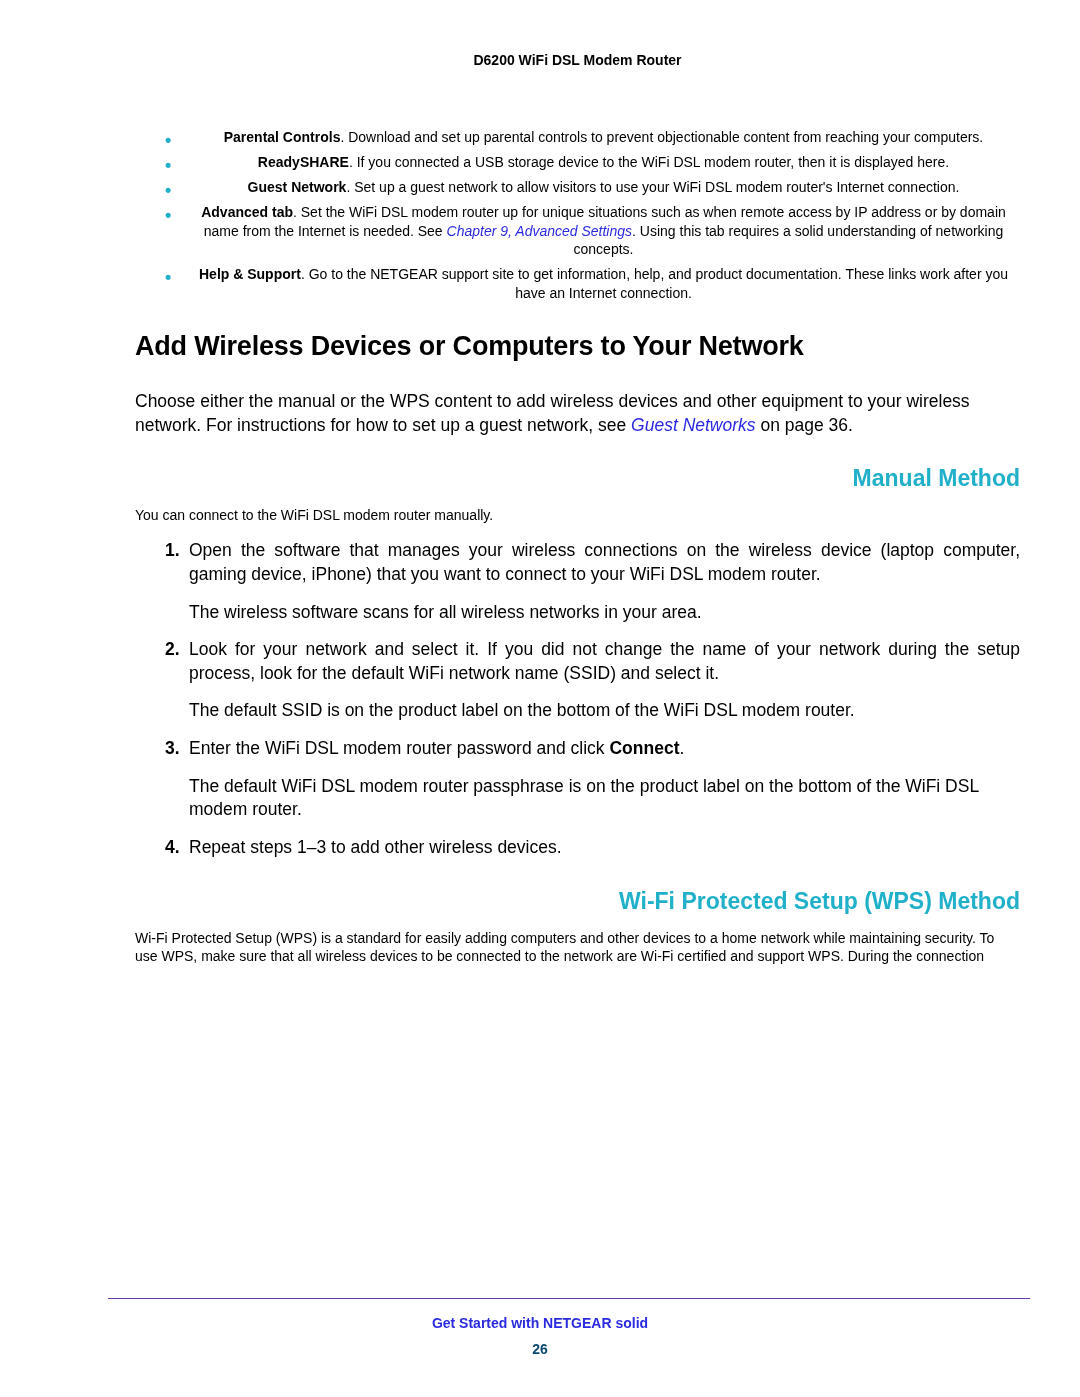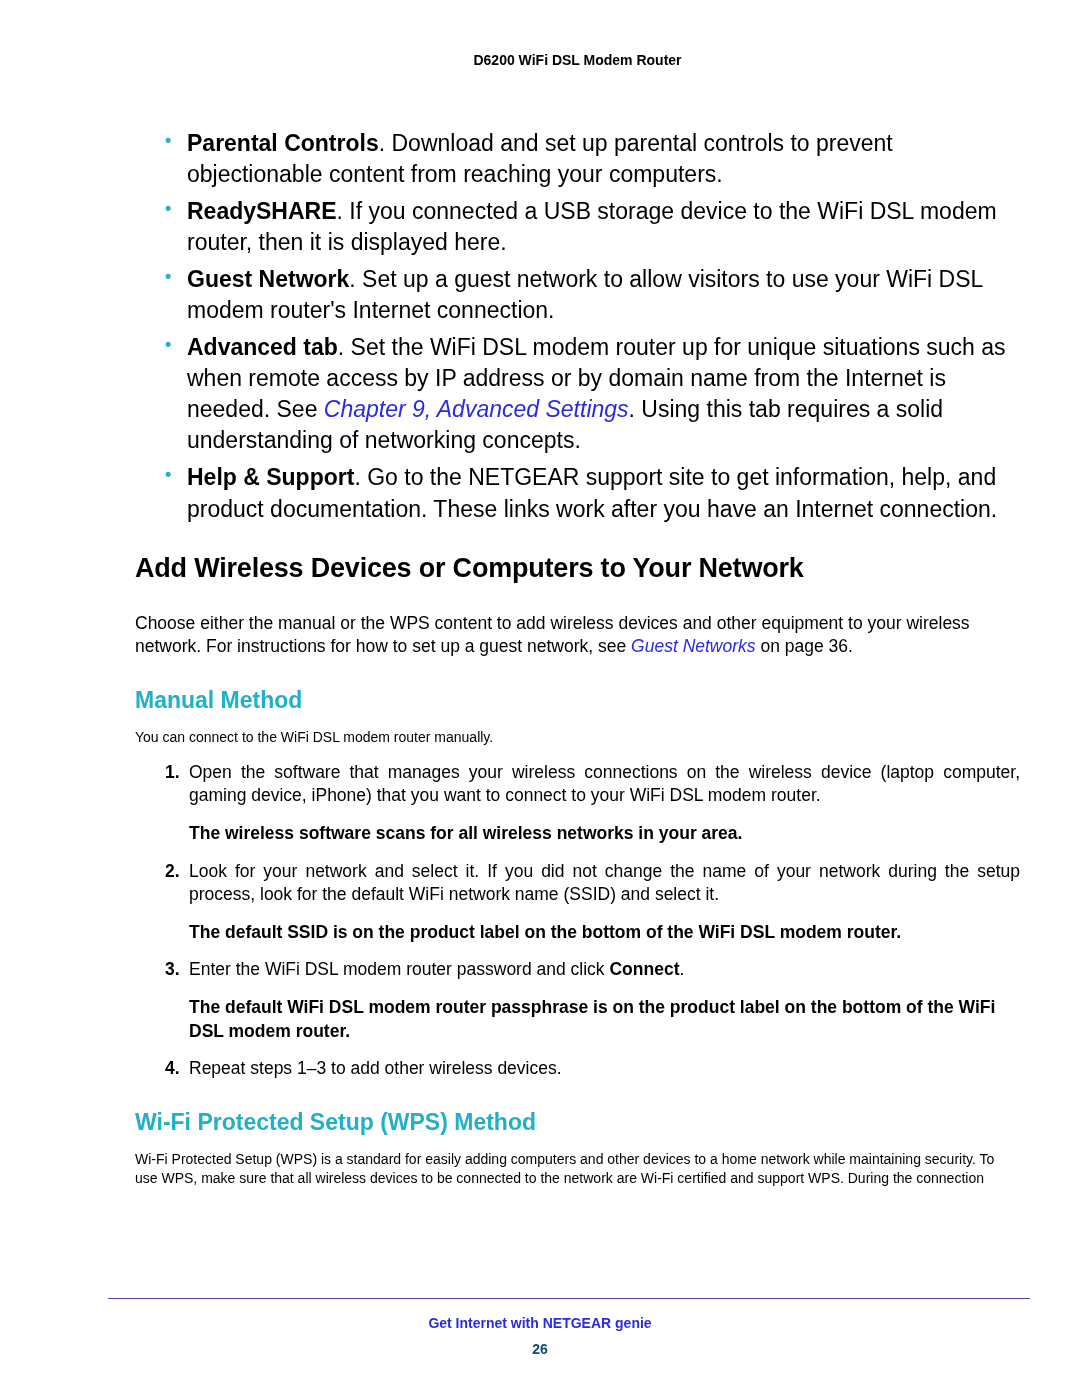--- a/index.html
+++ b/index.html
@@ -20,24 +20,25 @@
       font-size: 14px;
       margin-bottom: 60px;
     }
     .bullet-list {
       list-style: none;
       padding-left: 30px;
       margin-bottom: 28px;
     }
     .bullet-list > li {
       position: relative;
-      font-size: 23px;
+      font-size: 14px;
       line-height: 1.35;
       margin-bottom: 6px;
       padding-left: 22px;
+      text-align: center;
     }
     .bullet-list > li::before {
       content: "•";
       position: absolute;
       left: 0;
       top: 0;
       color: #20b0c9;
       font-size: 18px;
       font-weight: bold;
     }
@@ -53,20 +54,21 @@
     .intro-para {
       font-size: 17.5px;
       line-height: 1.35;
       margin-bottom: 28px;
     }
     .h2-section {
       color: #20b0c9;
       font-size: 23px;
       font-weight: bold;
       margin: 14px 0 14px 0;
+      text-align: right;
     }
     .body-para {
       font-size: 14px;
       line-height: 1.35;
       margin-bottom: 14px;
     }
     .proc-heading {
       font-size: 17px;
       font-weight: bold;
       margin: 14px 0 12px 0;
@@ -93,21 +95,20 @@
     .num-list > li .num {
       position: absolute;
       left: 0;
       top: 0;
       font-weight: bold;
     }
     .num-list > li .follow {
       display: block;
       margin-top: 14px;
       text-align: left;
-      font-weight: bold;
     }
     .footer-rule {
       position: absolute;
       left: 108px;
       right: 50px;
       bottom: 98px;
       height: 1px;
       background: #653ba7;
     }
     .footer {
@@ -185,15 +186,15 @@
     </li>
   </ol>
 
   <h2 class="h2-section" style="margin-top:28px;">Wi-Fi Protected Setup (WPS) Method</h2>
 
   <p class="body-para">Wi-Fi Protected Setup (WPS) is a standard for easily adding computers and other devices to a home network while maintaining security. To use WPS, make sure that all wireless devices to be connected to the network are Wi-Fi certified and support WPS. During the connection</p>
 </div>
 
 <div class="footer-rule"></div>
 <div class="footer">
-  <div class="footer-section">Get Internet with NETGEAR genie</div>
+  <div class="footer-section">Get Started with NETGEAR solid</div>
   <div class="footer-page">26</div>
 </div>
 
 </body></html>

